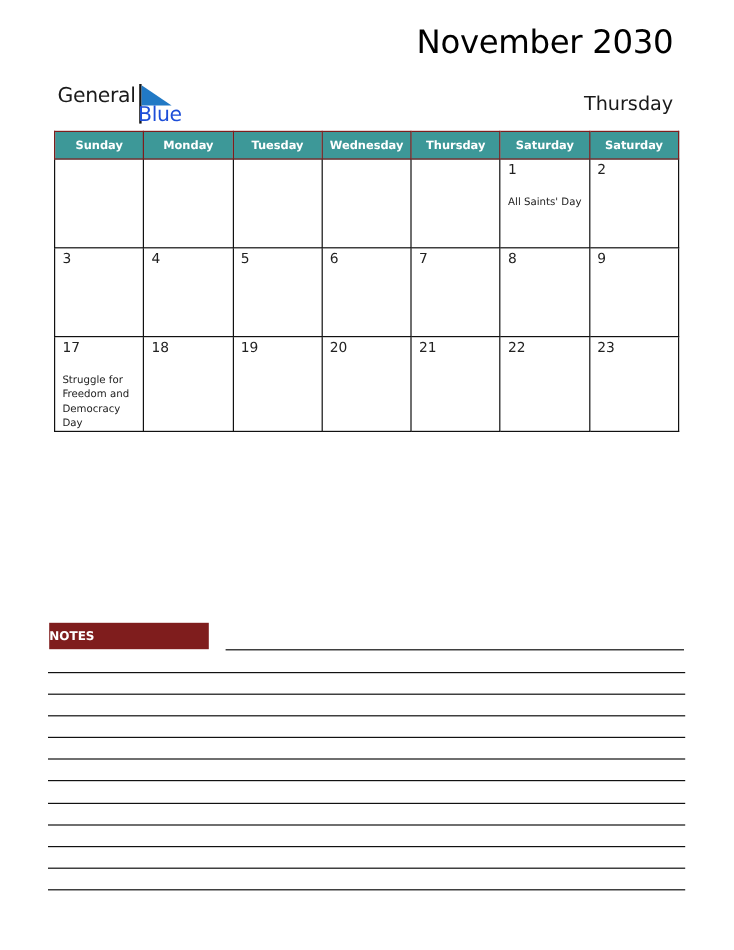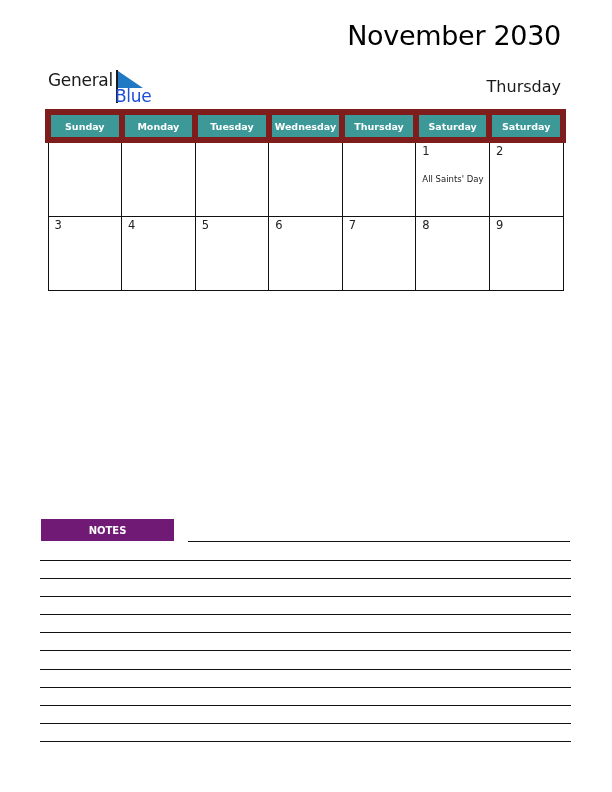--- a/index.html
+++ b/index.html
@@ -8,26 +8,26 @@
   .logo { position: absolute; left: 48px; top: 52px; width: 100px; height: 40px; margin-top: 16px; }
   .logo .general { position: absolute; left: 0; top: 2px; font-size: 17px; color: #1a1a1a; letter-spacing: -0.3px; }
   .logo .blue { position: absolute; left: 67px; top: 18px; font-size: 17px; color: #1d4ed8; letter-spacing: -0.3px; }
   .logo .flag { position: absolute; left: 70px; top: 3px; width: 0; height: 0;
                 border-left: 25px solid #2179c5; border-top: 17px solid transparent; }
   .logo .bar { position: absolute; left: 68px; top: 2px; width: 2px; height: 33px; background: #1a1a1a; }
   .title { position: absolute; right: 51px; top: 20px; font-size: 27px; color: #000000; font-weight: normal; letter-spacing: -0.3px; }
   .country { position: absolute; right: 51px; top: 77px; font-size: 16px; color: #1a1a1a; }
   table.cal { position: absolute; left: 45px; top: 109px; width: 521px; border-collapse: collapse; table-layout: fixed; }
   table.cal th { background: #3d9898; color: #ffffff; font-size: 9.5px; font-weight: bold; height: 22px;
-                 border: 6px solid #7f1d1d; padding: 0; text-align: center; }
+                 border: 1px solid #7f1d1d; padding: 0; text-align: center; }
   table.cal td { border: 1.2px solid #111; height: 71px; vertical-align: top; padding: 2px 0 0 6px; }
   .daynum { font-size: 11.5px; color: #222; line-height: 13px; display: block; }
   .holiday { font-size: 8.5px; color: #222; line-height: 12px; display: block; margin-top: 15px; padding-right: 3px; }
-  .notes-label { position: absolute; left: 41px; top: 519px; width: 133px; height: 22px; background: #701a75;
-                 color: #fff; font-size: 10px; font-weight: bold; text-align: center; line-height: 23px; }
+  .notes-label { position: absolute; left: 41px; top: 519px; width: 133px; height: 22px; background: #7f1d1d;
+                 color: #fff; font-size: 10px; font-weight: bold; text-align: left; line-height: 23px; }
   .line { position: absolute; height: 1.2px; background: #111; }
 </style>
 </head>
 <body>
 
 <div class="logo">
   <span class="general">General</span>
   <span class="bar"></span>
   <span class="flag"></span>
   <span class="blue">Blue</span>
@@ -89,20 +89,44 @@
         <td>
           <span class="daynum">7</span>
         </td>
         <td>
           <span class="daynum">8</span>
         </td>
         <td>
           <span class="daynum">9</span>
         </td>
       </tr>
+      <tr>
+        <td>
+          <span class="daynum">17</span>
+          <span class="holiday">Struggle for Freedom and Democracy Day</span>
+        </td>
+        <td>
+          <span class="daynum">18</span>
+        </td>
+        <td>
+          <span class="daynum">19</span>
+        </td>
+        <td>
+          <span class="daynum">20</span>
+        </td>
+        <td>
+          <span class="daynum">21</span>
+        </td>
+        <td>
+          <span class="daynum">22</span>
+        </td>
+        <td>
+          <span class="daynum">23</span>
+        </td>
+      </tr>
     </tbody>
 </table>
 
 <div class="notes-label">NOTES</div>
 <div id="notes-lines">
     <div class="line" style="top: 541px; left: 188px; width: 382px;"></div>
     <div class="line" style="top: 560px; left: 40px; width: 531px;"></div>
     <div class="line" style="top: 578px; left: 40px; width: 531px;"></div>
     <div class="line" style="top: 596px; left: 40px; width: 531px;"></div>
     <div class="line" style="top: 614px; left: 40px; width: 531px;"></div>

